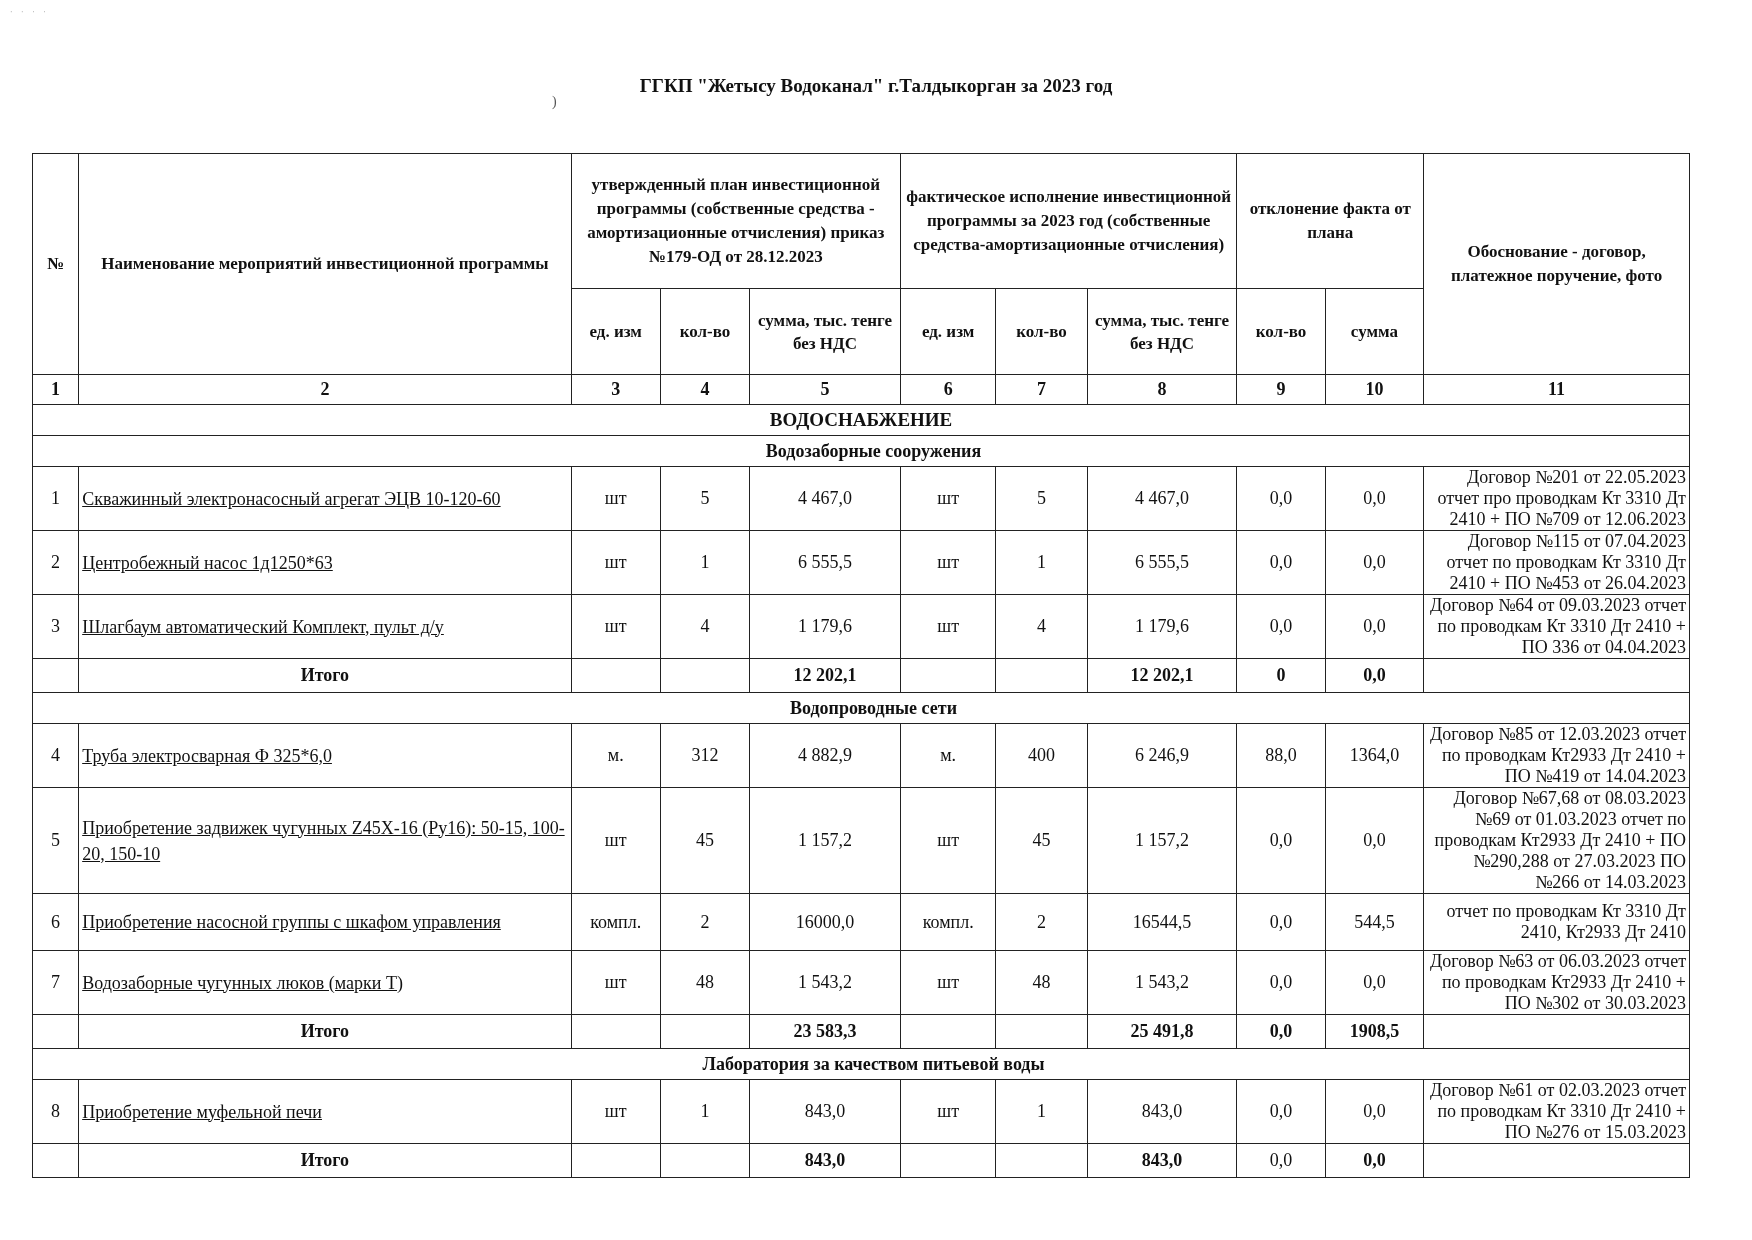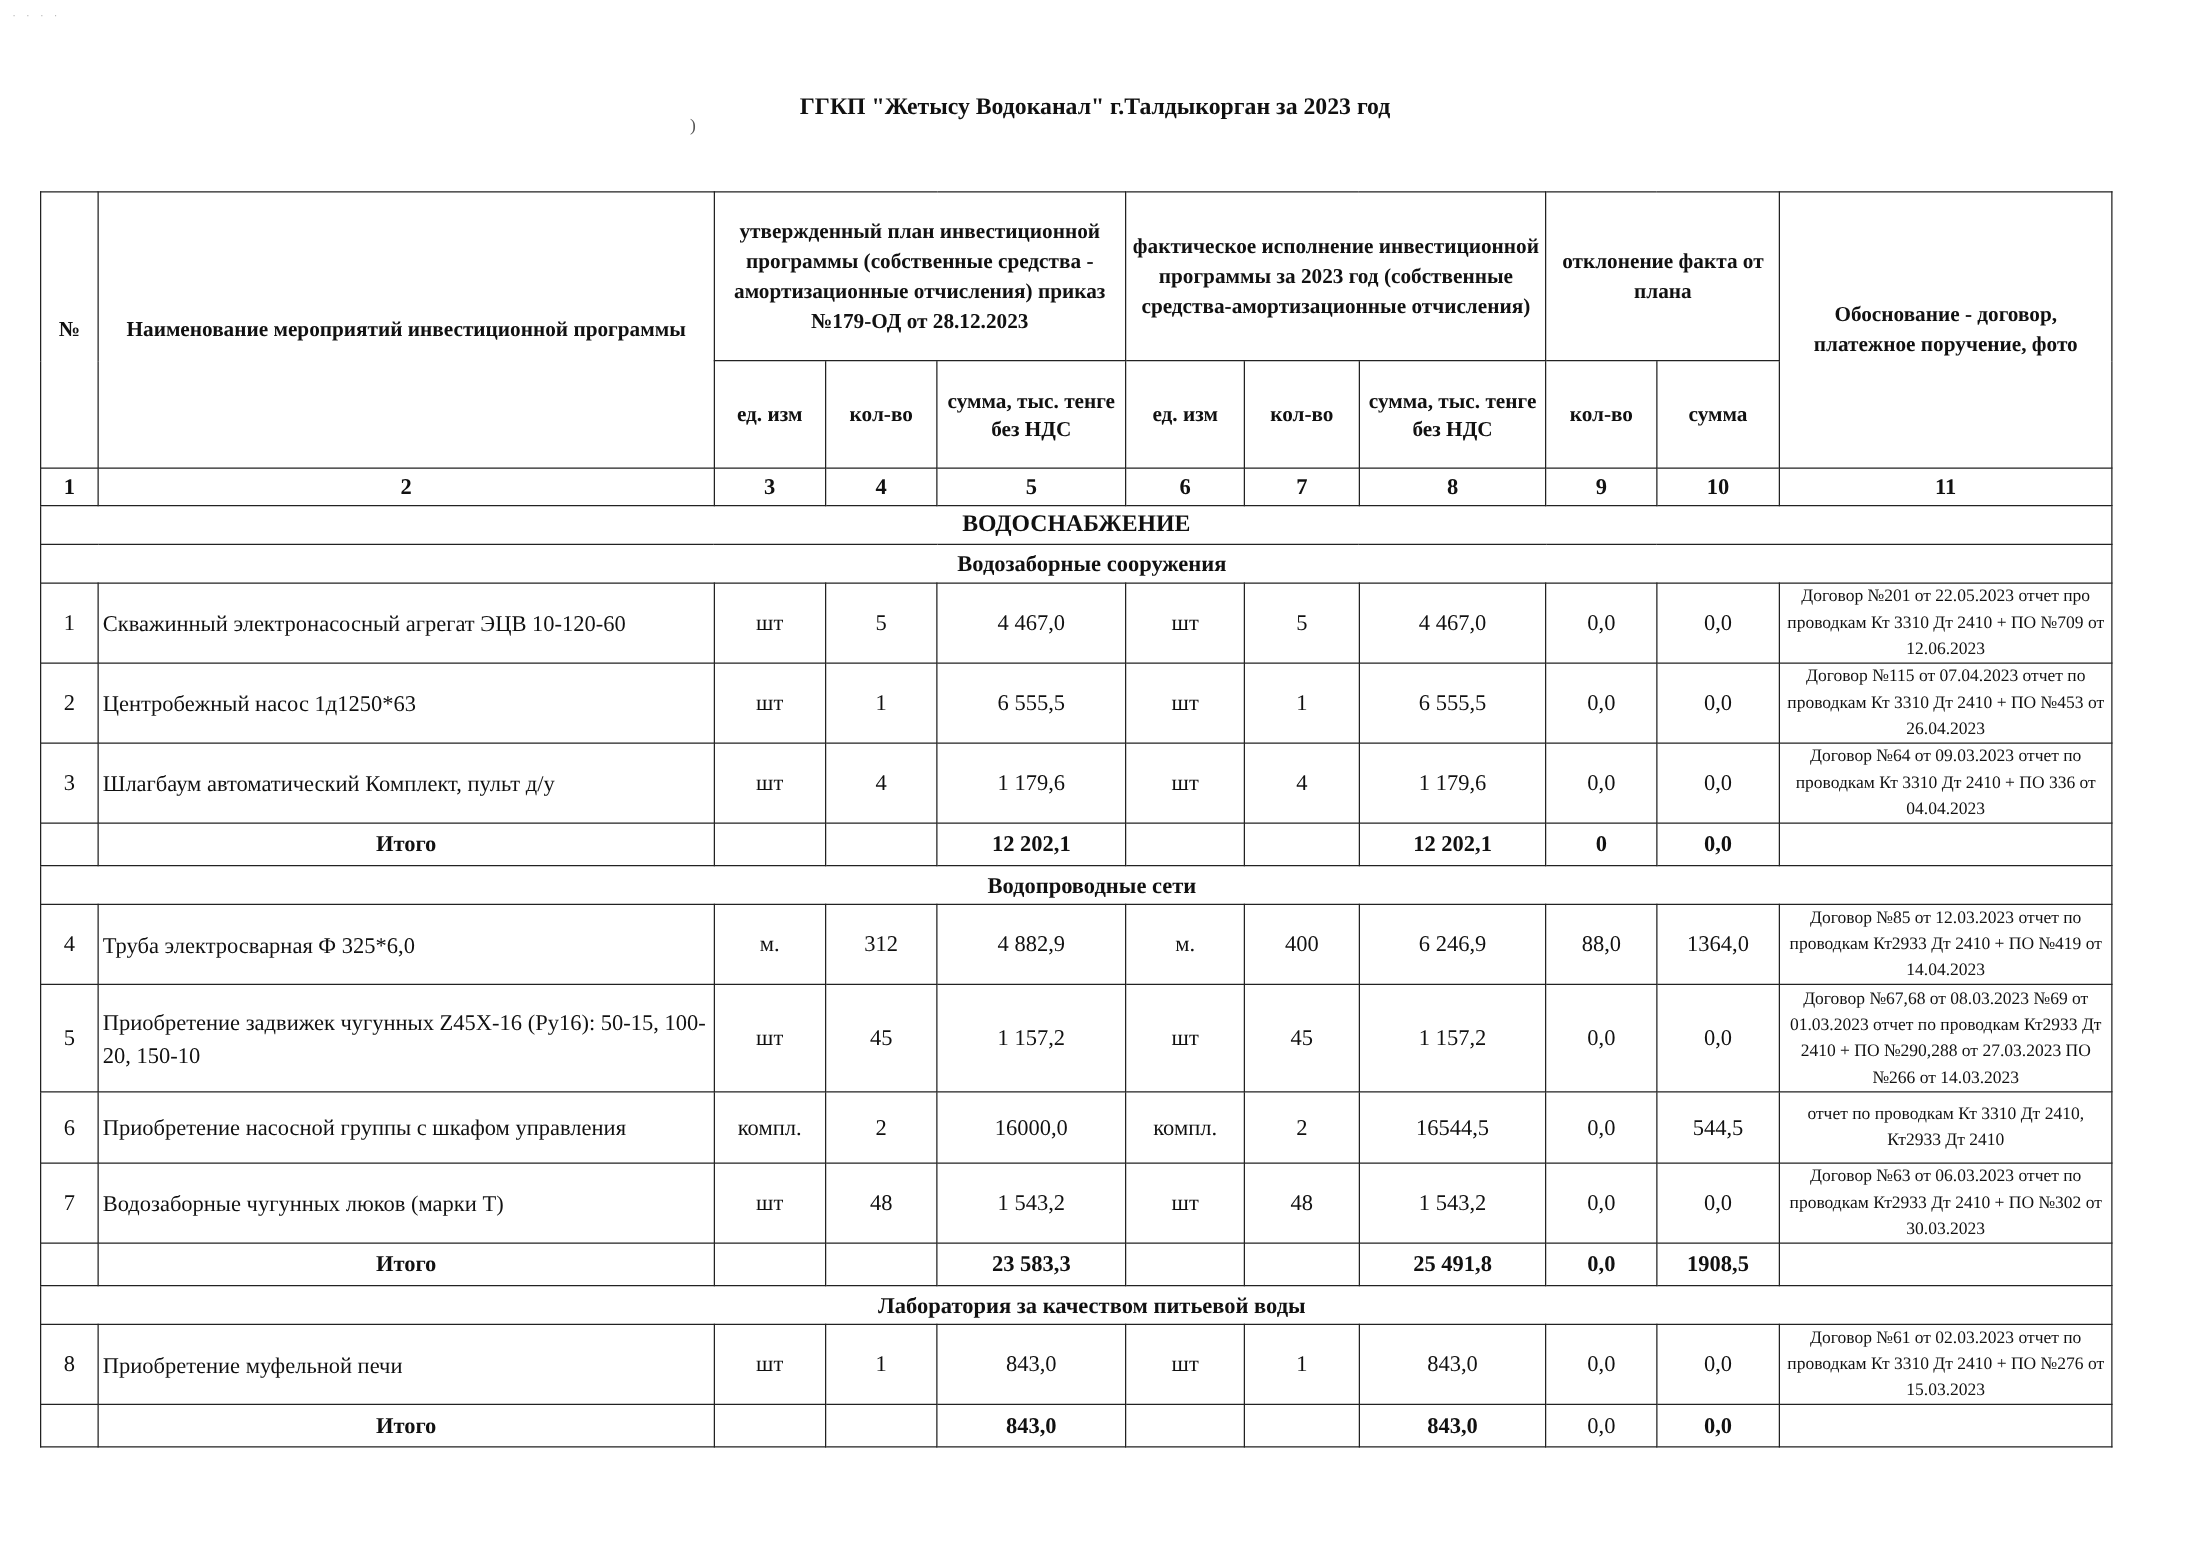--- a/index.html
+++ b/index.html
@@ -27,23 +27,23 @@
       border: 1.5px solid #222; padding: 0 3px; vertical-align: middle;
     }
     th {
       font-weight: bold; font-size: 17px; line-height: 24px; text-align: center;
     }
     th.sub { font-size: 17px; line-height: 23px; }
     tr.colnums td { font-weight: bold; font-size: 18px; text-align: center; height: 29px; }
     tr.section td { font-weight: bold; font-size: 19px; text-align: center; height: 30px; }
     tr.subsection td { font-weight: bold; font-size: 18px; text-align: center; height: 30px; padding-left: 28px; }
     td.num { text-align: center; font-size: 18px; }
-    td.name { text-align: left; font-size: 18px; line-height: 26px; }
+    td.name { text-align: left; font-size: 18px; line-height: 26px; text-decoration: underline; }
     td.c { text-align: center; font-size: 18px; }
-    td.basis { text-align: center; font-size: 14px; line-height: 21px; padding: 0 2px; margin-top: 20px; }
+    td.basis { text-align: right; font-size: 18px; line-height: 21px; padding: 0 2px; margin-top: 20px; }
     tr.total td { font-weight: bold; font-size: 18px; text-align: center; height: 33px; }
     tr.total td.light { font-weight: normal; }
   </style>
 </head>
 <body>
 
 <div class="scan-marks">· ·  ·  ·</div>
 
 <div class="title-block">
   <span class="tick">)</span>

